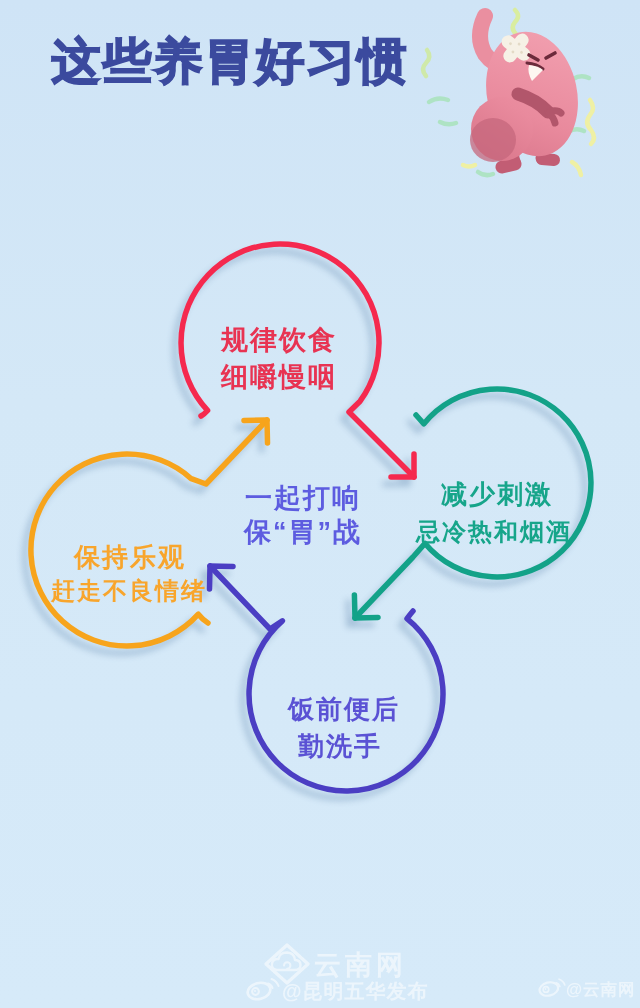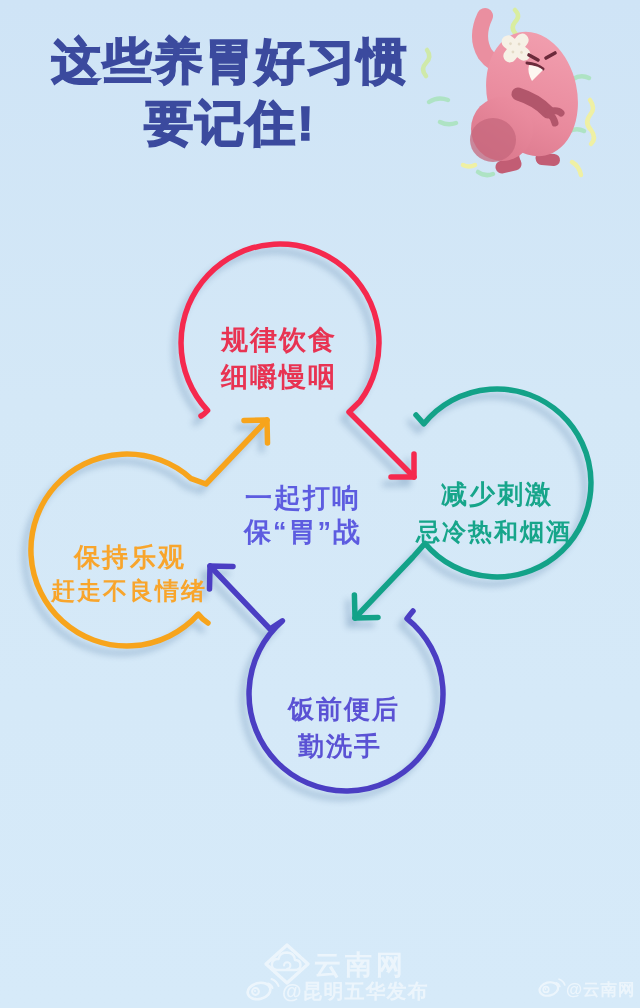--- a/index.html
+++ b/index.html
@@ -24,21 +24,20 @@
   .footer-svg text{fill:#ffffff;font-weight:bold;}
   .wm{stroke:#ffffff;fill:none;stroke-linecap:round;stroke-linejoin:round;}
 </style>
 </head>
 <body>
 
 <div class="poster">
 
   <div class="title">
     <div class="t-line">这些养胃好习惯</div>
-    <div class="t-line">要记住!</div>
   </div>
 
   <svg class="mascot-svg" width="200" height="192" viewBox="0 0 200 192">
     <defs>
       <linearGradient id="sg" gradientUnits="userSpaceOnUse" x1="150" y1="30" x2="60" y2="170">
         <stop offset="0" stop-color="#f2a0b0"></stop>
         <stop offset="0.55" stop-color="#e98a9d"></stop>
         <stop offset="1" stop-color="#d57186"></stop>
       </linearGradient>
     </defs>

